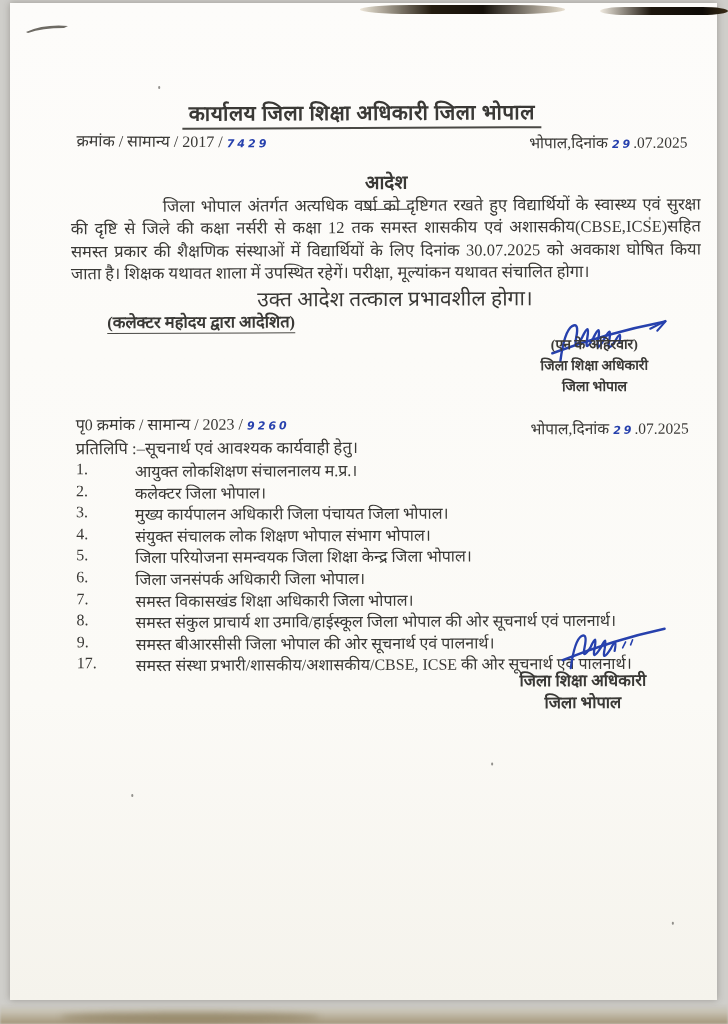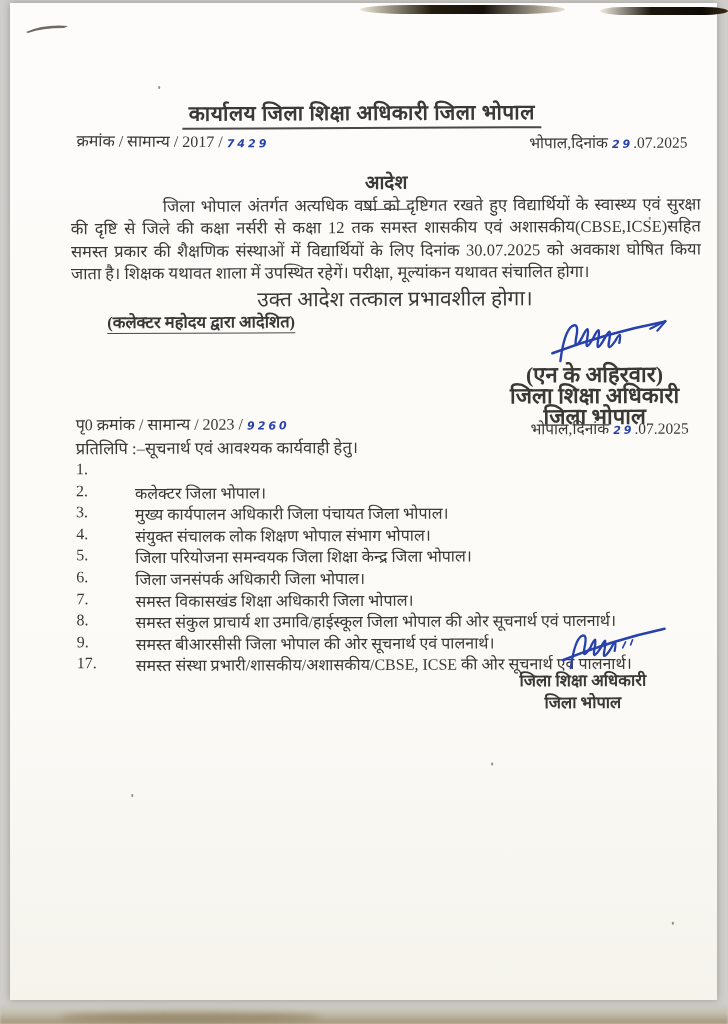--- a/index.html
+++ b/index.html
@@ -22,21 +22,21 @@
   .ink{color:#2741ad;font-family:"DejaVu Sans",sans-serif;font-style:italic;font-weight:bold;letter-spacing:3px;font-size:11px;}
   .order-head{left:0;top:166px;width:100%;text-align:center;font-size:19px;font-weight:bold;}
   .order-head span{border-bottom:1.8px solid #4a4945;padding:0 2px 16px 2px;margin-left:48px;}
   .para{left:62px;top:192px;width:630px;font-size:16.5px;line-height:22.3px;}
   .para .ln{white-space:nowrap;}
   .para .fill{text-align:justify;text-align-last:justify;white-space:normal;height:22.3px;overflow:hidden;}
   .para .indent{padding-left:92px;}
   .effect-line{left:248px;top:281px;font-size:21px;}
   .collector-note{left:62px;top:306px;font-size:16.5px;font-weight:bold;margin-left:36px;}
   .collector-note span{border-bottom:1.6px solid #4a4945;padding-bottom:1px;}
-  .sigblock1{right:22px;top:362px;width:200px;text-align:center;font-size:22px;line-height:21px;font-weight:bold;}
+  .sigblock1{right:22px;top:332px;width:200px;text-align:center;font-size:14px;line-height:21px;font-weight:bold;}
   .sig-svg1{right:40px;top:313px;width:130px;height:48px;}
   .sig-svg2{right:45px;top:622px;width:120px;height:46px;}
   .date-line2{right:28px;top:415px;font-size:15.5px;}
   .endors-line{left:66px;top:409px;font-size:16px;}
   .copy-head{left:66px;top:432px;font-size:16.5px;}
   .copy-list{left:66px;top:456px;width:600px;font-size:16px;}
   .copy-row{display:flex;height:21.6px;align-items:flex-start;}
   .copy-row .num{width:59px;flex:0 0 59px;}
   .sigblock2{right:30px;top:668px;width:210px;text-align:center;font-size:16.5px;line-height:22px;font-weight:bold;}
   
@@ -116,20 +116,21 @@
       <div class="abs date-line2">
         <span>भोपाल,दिनांक</span>
         <span class="ink">29</span><span>.07.2025</span>
       </div>
 
       <div class="abs copy-head">प्रतिलिपि :–सूचनार्थ एवं आवश्यक कार्यवाही हेतु।</div>
 
       <div class="abs copy-list">
         <div class="copy-row">
             <span class="num">1.</span>
+            <span>आयुक्त लोकशिक्षण संचालनालय म.प्र.।</span>
           </div>
         <div class="copy-row">
             <span class="num">2.</span>
             <span>कलेक्टर जिला भोपाल।</span>
           </div>
         <div class="copy-row">
             <span class="num">3.</span>
             <span>मुख्य कार्यपालन अधिकारी जिला पंचायत जिला भोपाल।</span>
           </div>
         <div class="copy-row">

